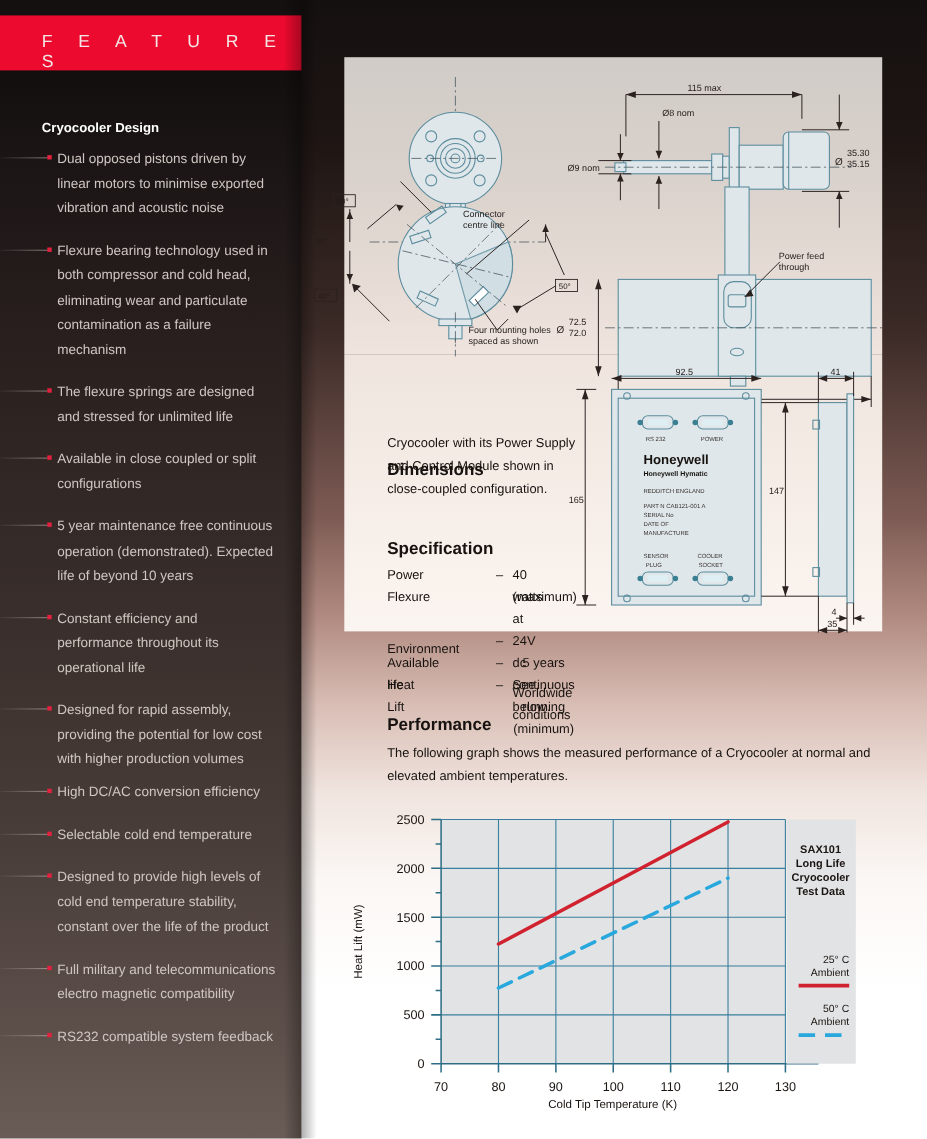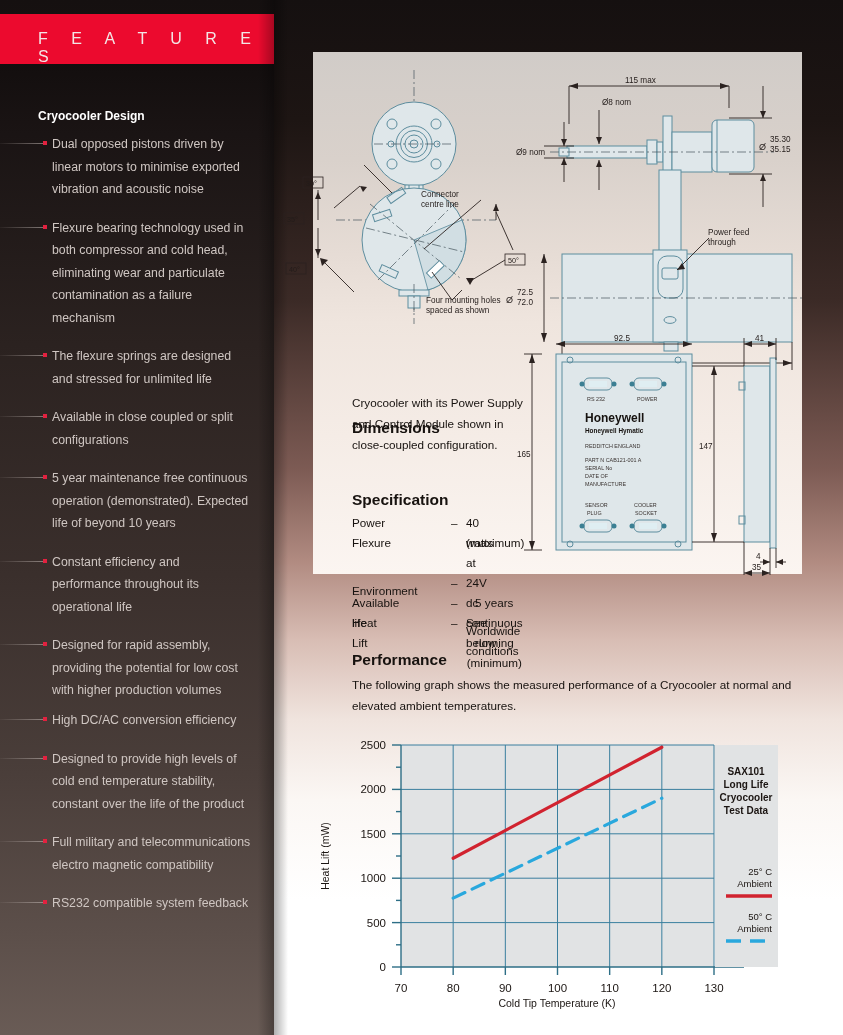--- a/index.html
+++ b/index.html
@@ -156,20 +156,21 @@
     <div class="sb-item"><span class="rule"></span><span class="dot"></span><span>The flexure springs are designed and stressed for unlimited life</span></div>
     <div class="sb-item"><span class="rule"></span><span class="dot"></span><span>Available in close coupled or split configurations</span></div>
     <div class="sb-item"><span class="rule"></span><span class="dot"></span><span>5 year maintenance free continuous operation (demonstrated).  Expected life of beyond 10 years</span></div>
     <div class="sb-item"><span class="rule"></span><span class="dot"></span><span>Constant efficiency and performance throughout its operational life</span></div>
     <div class="sb-item"><span class="rule"></span><span class="dot"></span><span>Designed for rapid assembly, providing the potential for low cost with higher production volumes</span></div>
   </div>
 
 
   <div class="sb-list" style="top:695px;">
     <div class="sb-item"><span class="rule"></span><span class="dot"></span><span>High DC/AC conversion efficiency</span></div>
+    <div class="sb-item"><span class="rule"></span><span class="dot"></span><span>Selectable cold end temperature</span></div>
     <div class="sb-item"><span class="rule"></span><span class="dot"></span><span>Designed to provide high levels of cold end temperature stability, constant over the life of the product</span></div>
     <div class="sb-item"><span class="rule"></span><span class="dot"></span><span>Full military and telecommunications electro magnetic compatibility</span></div>
     <div class="sb-item"><span class="rule"></span><span class="dot"></span><span>RS232 compatible system feedback</span></div>
   </div>
 </div>
 <div id="sidebar-fade"></div>
 
 <div id="content">
 
   <div id="drawing-panel"></div>

